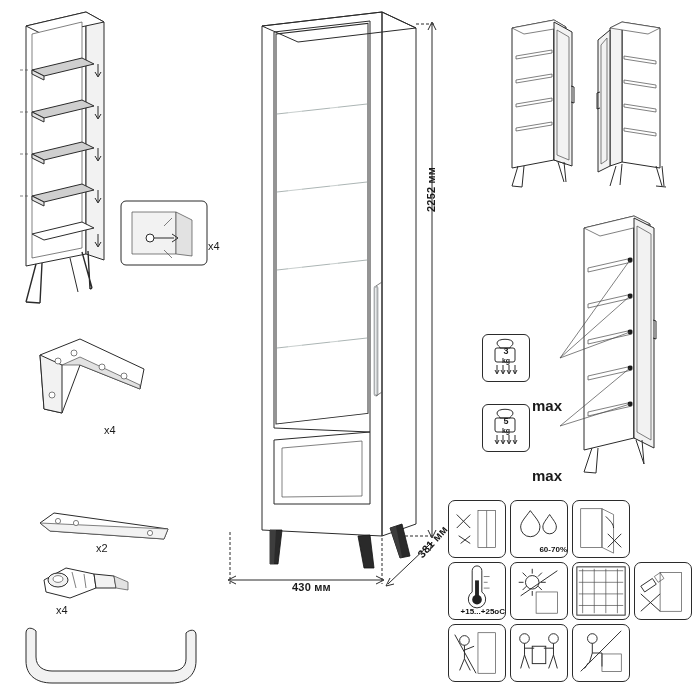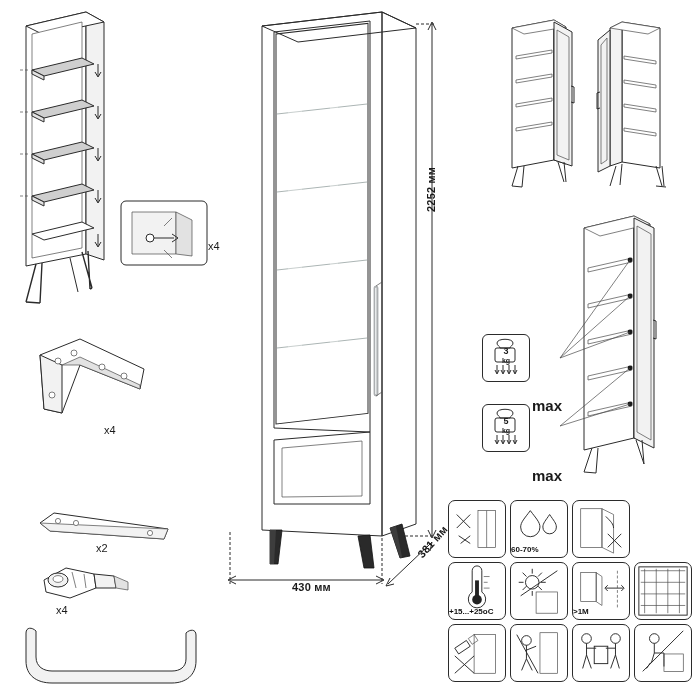--- a/index.html
+++ b/index.html
@@ -50,21 +50,21 @@
   .picto {
     border: 1.6px solid #2b2b2b;
     border-radius: 7px;
     background: #fff;
     position: relative;
     overflow: hidden;
   }
   .picto .lbl {
     position: absolute;
     left: 0; right: 0; bottom: 3px;
-    text-align: left;
+    text-align: right;
     font-size: 8px;
     font-weight: bold;
     color: #111;
   }
   .picto .gfx { position: absolute; inset: 0; }
 
   
   .loadbadge { position: absolute; }
   .loadbadge .box {
     border: 1.6px solid #2b2b2b;
@@ -471,31 +471,20 @@
       <g class="ln" stroke-width="1">
         <path d="M22,6 l0,5 M22,29 l0,5 M8,20 l5,0 M31,20 l5,0 M12,10 l4,4 M28,24 l4,4 M32,10 l-4,4 M16,24 l-4,4"></path>
       </g>
       <g class="ln" stroke-width="1.3">
           <path d="M10,34 l38,-26"></path>
         </g>
       <rect class="ln-t" x="26" y="30" width="22" height="22" fill="#fff"></rect>
     </svg>
   </div>
 
-  <div class="picto">
-    <svg class="gfx" viewBox="0 0 58 58">
-      <rect class="ln-t" x="8" y="10" width="16" height="30" fill="#fff"></rect>
-      <path class="ln-t" d="M24,10 l6,4 l0,30 l-6,-4z" fill="#f2f2f2"></path>
-      <g class="ln">
-          <path d="M34,26 l18,0 M36,23 l-3,3 l3,3 M50,23 l3,3 l-3,3"></path>
-        </g>
-      <path class="ln-t" d="M46,8 l0,40" stroke-dasharray="3 2"></path>
-    </svg>
-    <div class="lbl">&gt;1М</div>
-  </div>
 
   <div class="picto">
     <svg class="gfx" viewBox="0 0 58 58">
       <g class="ln-t">
         <path d="M6,8 l46,0 M6,20 l46,0 M6,32 l46,0 M6,44 l46,0"></path>
         <path d="M10,6 l0,46 M22,6 l0,46 M34,6 l0,46 M46,6 l0,46"></path>
       </g>
       <rect class="ln" x="4" y="4" width="50" height="50" fill="none"></rect>
     </svg>
   </div>

